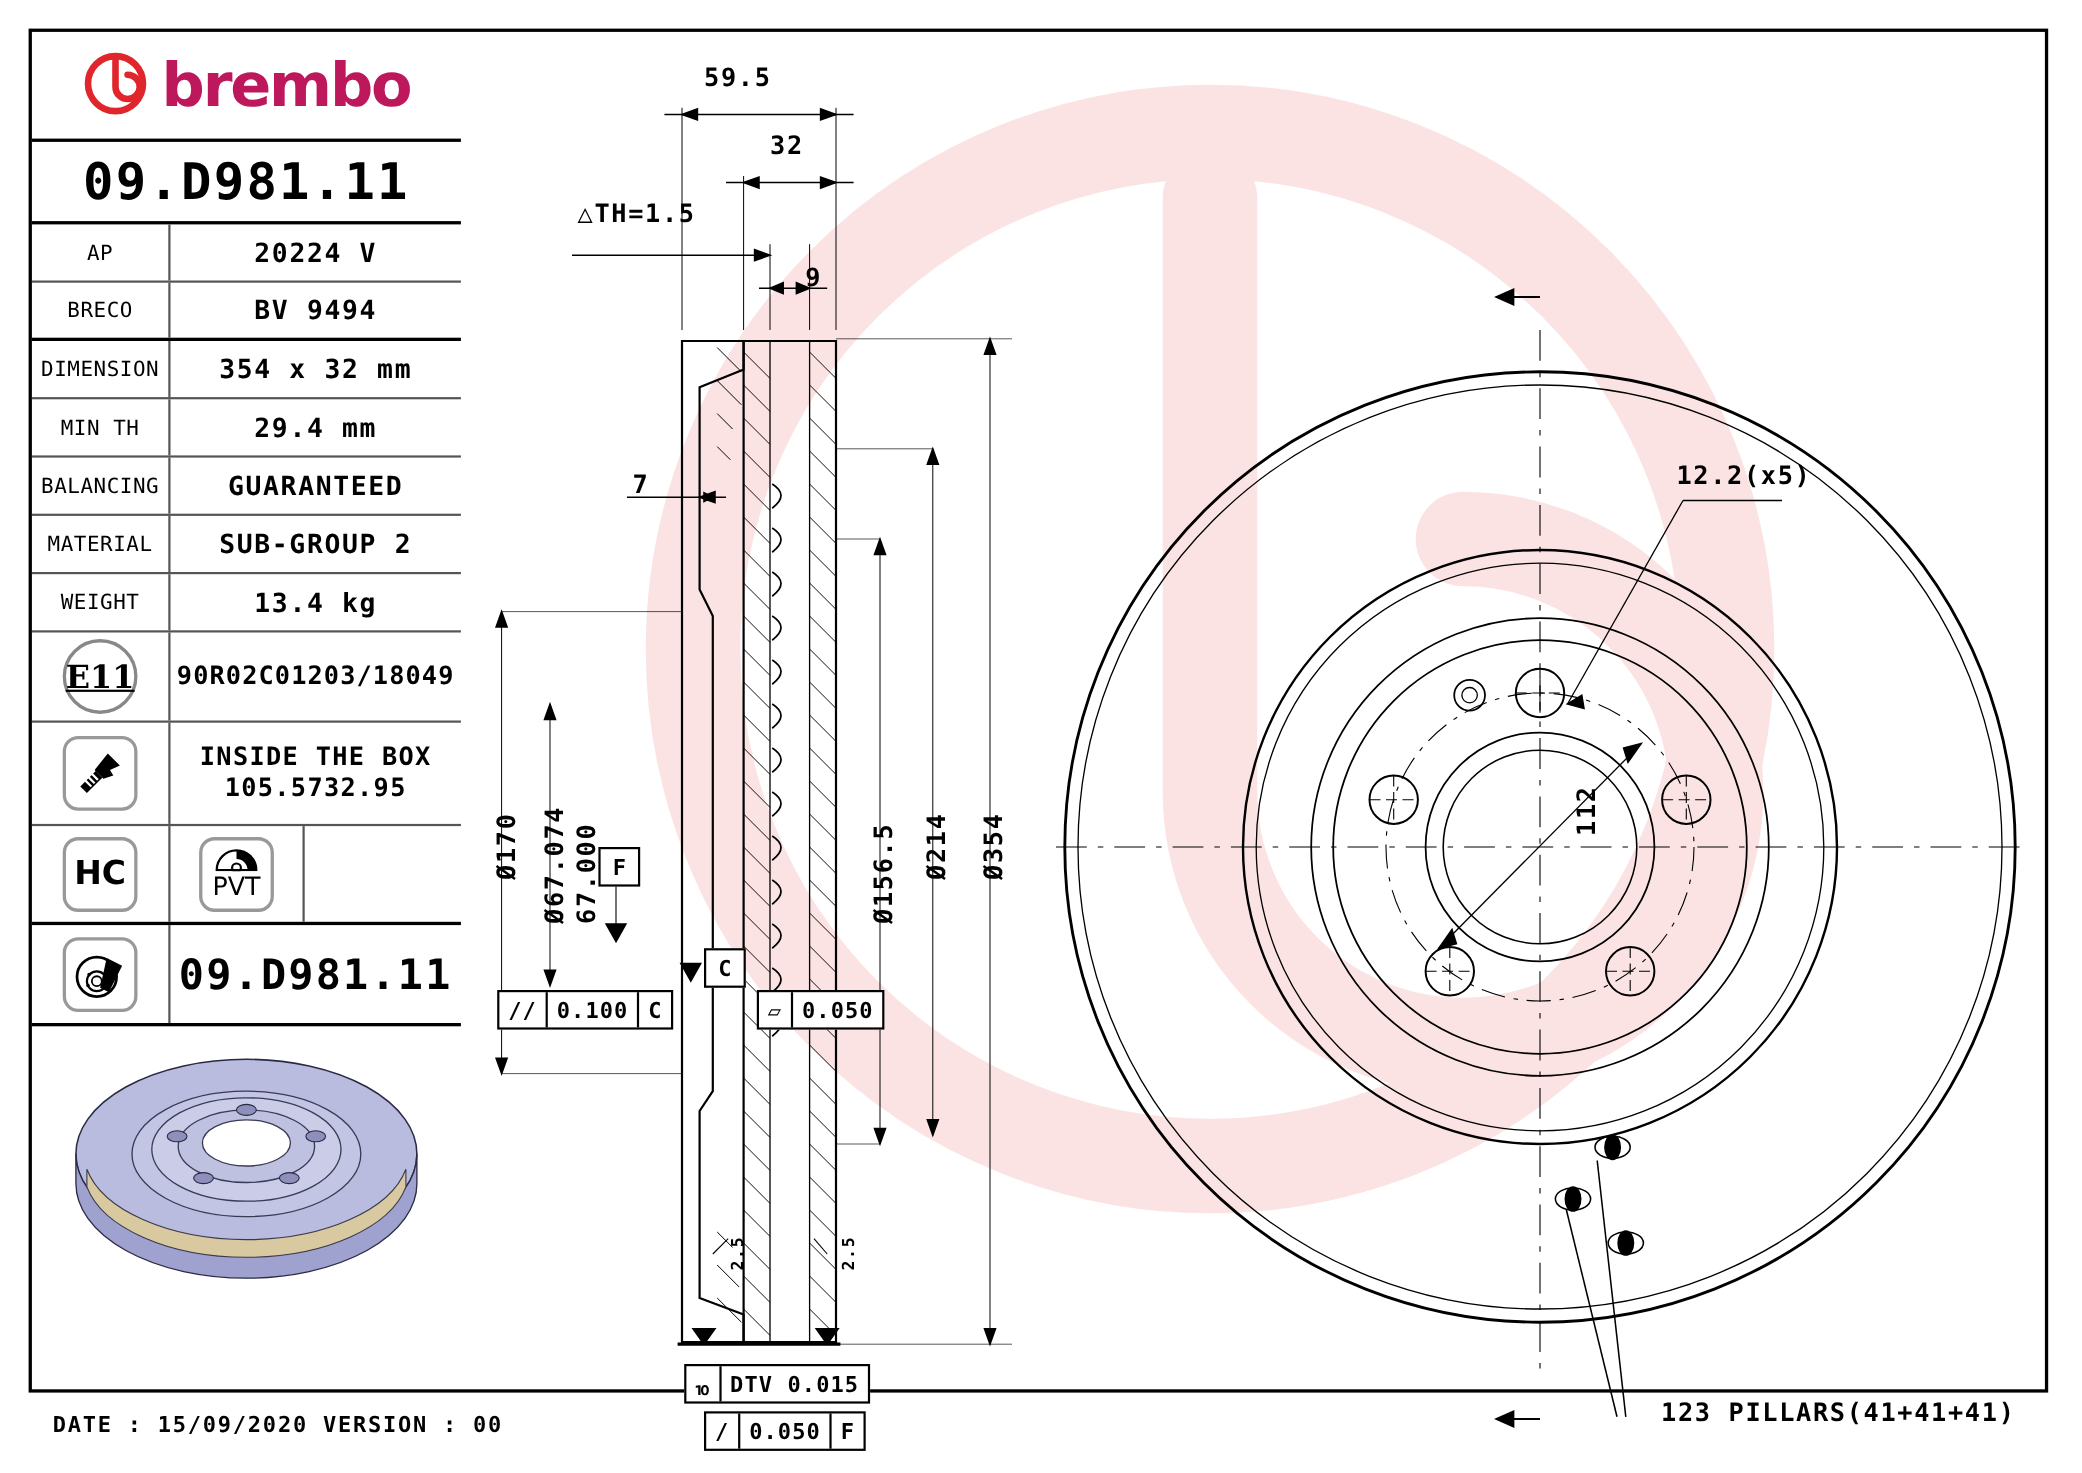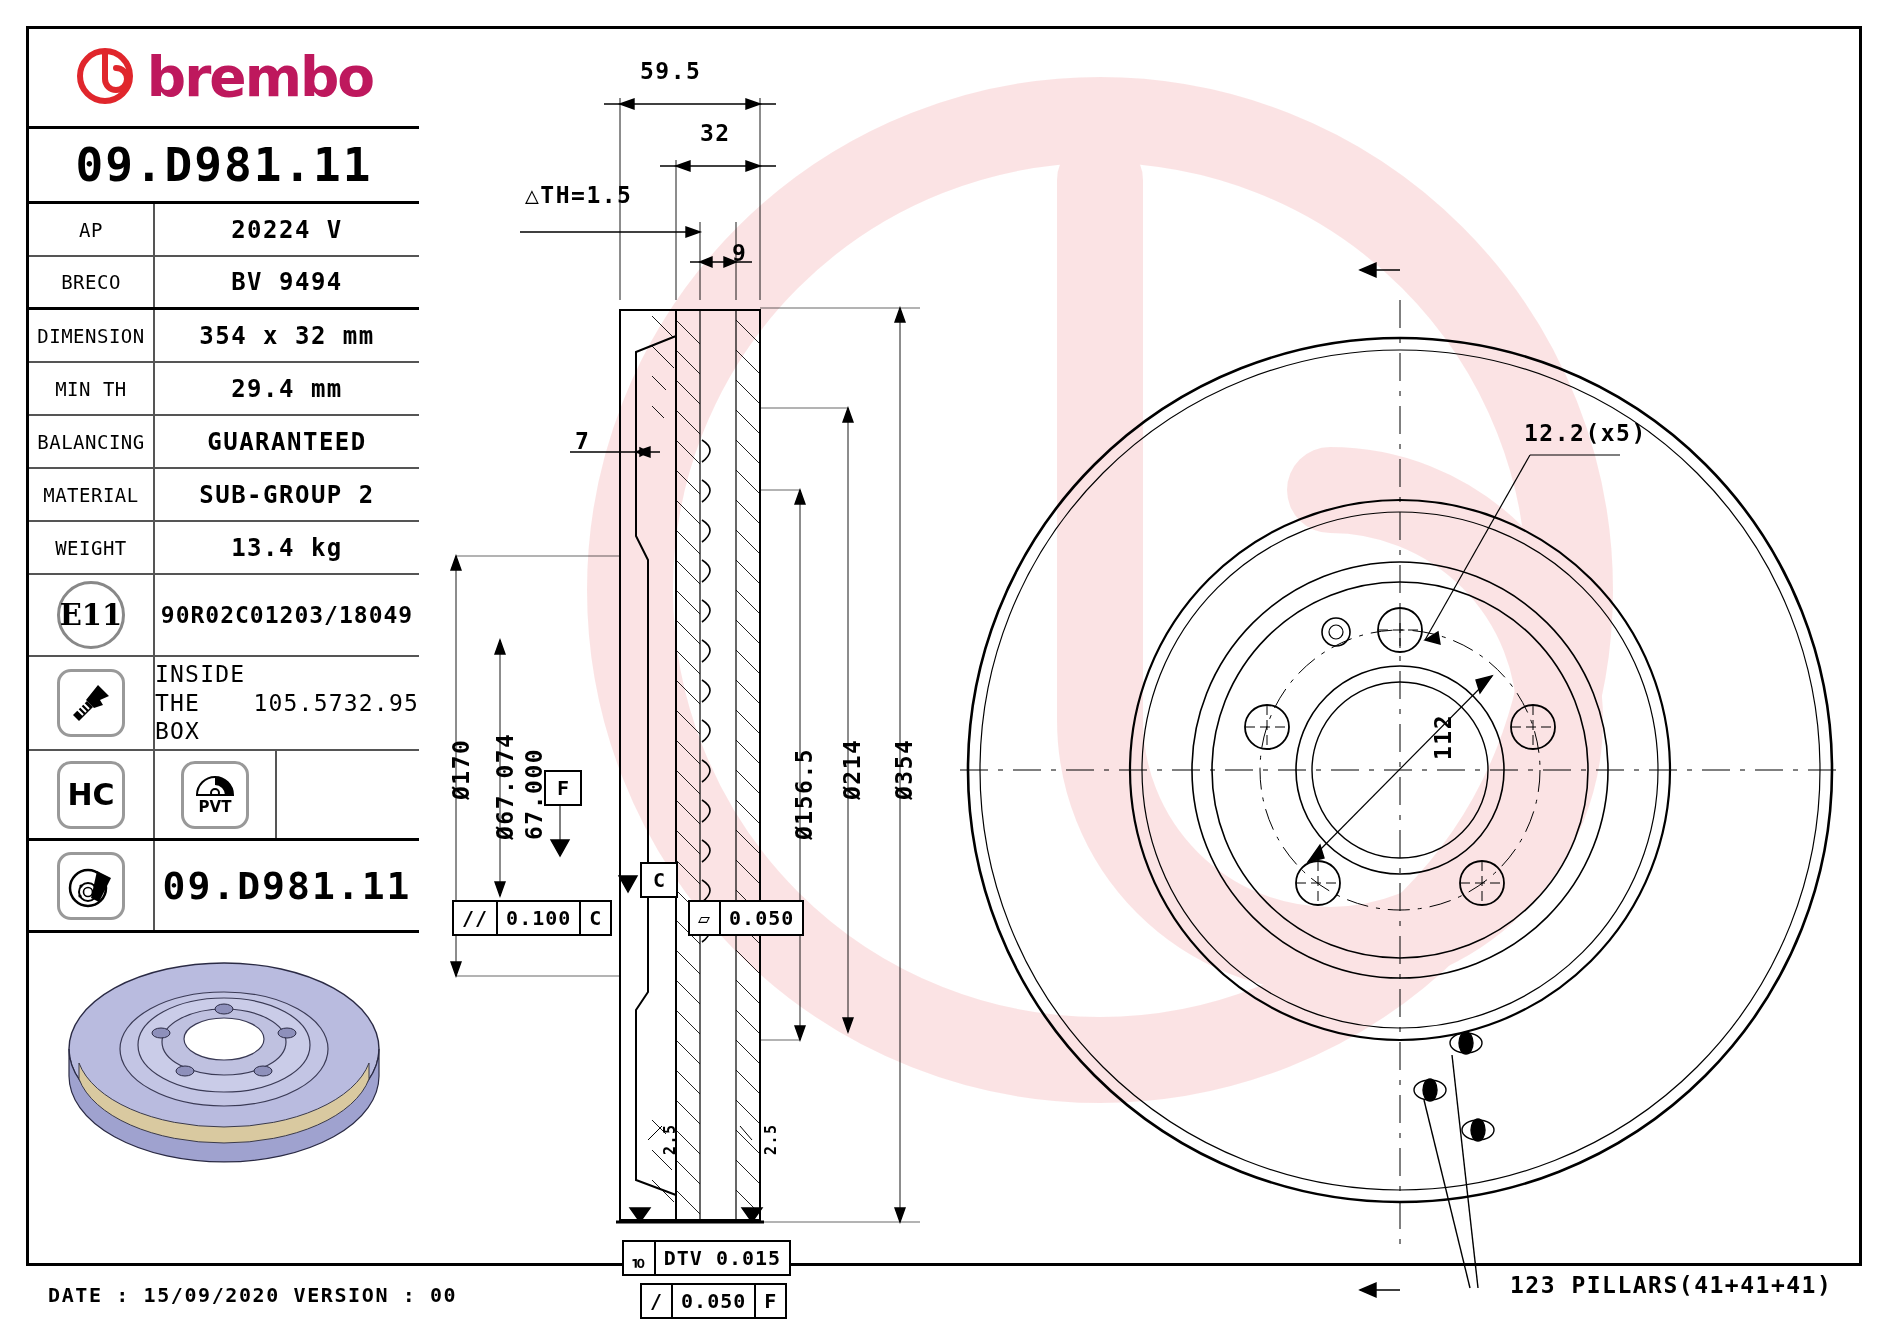--- a/index.html
+++ b/index.html
@@ -22,36 +22,36 @@
   .sp-v{flex:1;font-size:24px;font-weight:bold;letter-spacing:1.5px;}
 
   .logo-row{height:97px;display:flex;align-items:center;justify-content:center;border-bottom:3px solid #000;gap:12px;}
   .brembo-text{font-family:"DejaVu Sans","Liberation Sans",sans-serif;font-weight:bold;font-size:55px;color:#be185d;letter-spacing:-2px;line-height:1;}
   .code-row{height:72px;display:flex;align-items:center;justify-content:center;border-bottom:3px solid #000;}
   .code-row .code{font-size:46px;font-weight:bold;letter-spacing:2px;}
 
   .e11-row{height:82px;}
   .e11-cell{width:126px;display:flex;align-items:center;justify-content:center;border-right:2px solid #555;box-sizing:border-box;}
   .e11-circ{width:62px;height:62px;border:3px solid #888;border-radius:50%;display:flex;align-items:center;justify-content:center;
-      font-family:"DejaVu Serif","Liberation Serif",serif;font-weight:bold;font-size:29px;color:#000;}
+      font-family:"DejaVu Serif","Liberation Serif",serif;font-weight:bold;font-size:29px;color:#000;text-decoration:underline;}
   .e11-val{flex:1;display:flex;flex-direction:row;align-items:center;justify-content:center;font-size:23px;font-weight:bold;letter-spacing:1px;line-height:1.22;}
 
   .box-row{height:94px;}
   .icon-cell{width:126px;display:flex;align-items:center;justify-content:center;border-right:2px solid #555;box-sizing:border-box;}
   .icon-sq{width:62px;height:62px;border:3px solid #999;border-radius:14px;display:flex;align-items:center;justify-content:center;background:#fff;}
-  .box-val{flex:1;display:flex;flex-direction:row;align-items:center;justify-content:center;font-size:23px;font-weight:normal;letter-spacing:1.2px;line-height:1.25;}
+  .box-val{flex:1;display:flex;flex-direction:column;align-items:center;justify-content:center;font-size:23px;font-weight:bold;letter-spacing:1.2px;line-height:1.25;}
 
   .hc-row{height:90px;display:flex;border-bottom:3px solid #000;box-sizing:border-box;}
   .hc-c{width:126px;display:flex;align-items:center;justify-content:center;border-right:2px solid #555;box-sizing:border-box;}
   .hc-c2{width:122px;display:flex;align-items:center;justify-content:center;border-right:2px solid #555;box-sizing:border-box;}
   .hc-c3{flex:1;}
   .hc-badge{width:62px;height:62px;border:3px solid #999;border-radius:14px;display:flex;align-items:center;justify-content:center;
      font-family:"DejaVu Sans","Liberation Sans",sans-serif;font-weight:bold;font-size:30px;text-align:center;}
   .pvt-badge{width:62px;height:62px;border:3px solid #999;border-radius:14px;display:flex;flex-direction:column;align-items:center;justify-content:center;}
-  .pvt-badge .lbl{font-family:"DejaVu Sans","Liberation Sans",sans-serif;font-weight:bold;font-size:15px;margin-top:-2px;}
+  .pvt-badge .lbl{font-family:"DejaVu Sans","Liberation Sans",sans-serif;font-weight:normal;font-size:23px;margin-top:-2px;}
 
   .disc-row{height:92px;display:flex;border-bottom:3px solid #000;box-sizing:border-box;}
   .disc-ic{width:126px;display:flex;align-items:center;justify-content:center;border-right:2px solid #555;box-sizing:border-box;}
   .disc-val{flex:1;display:flex;align-items:center;justify-content:center;font-size:38px;font-weight:bold;letter-spacing:2px;}
 
   .photo-row{height:250px;display:flex;align-items:center;justify-content:center;}
 
   .datefoot{position:absolute;left:48px;top:1283px;font-size:20px;font-weight:bold;letter-spacing:1.6px;color:#000;}
 
   

